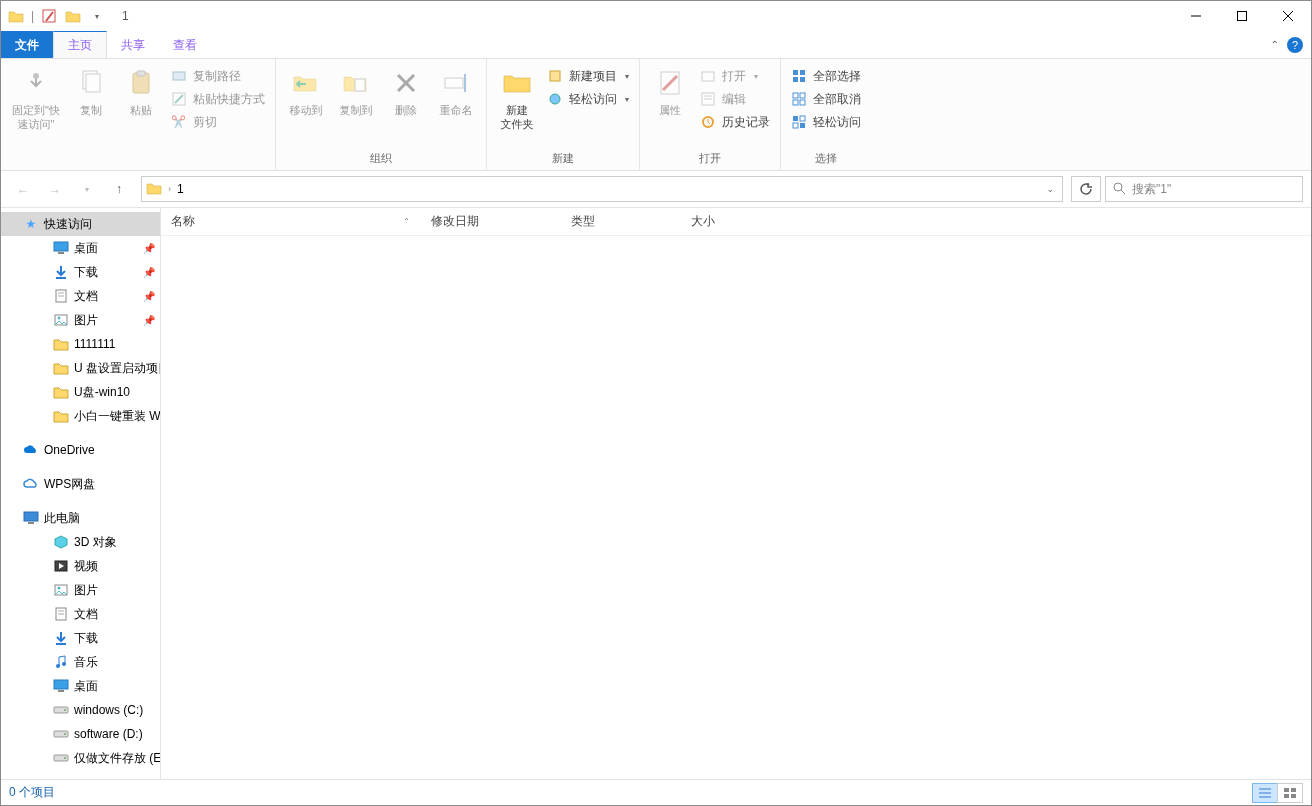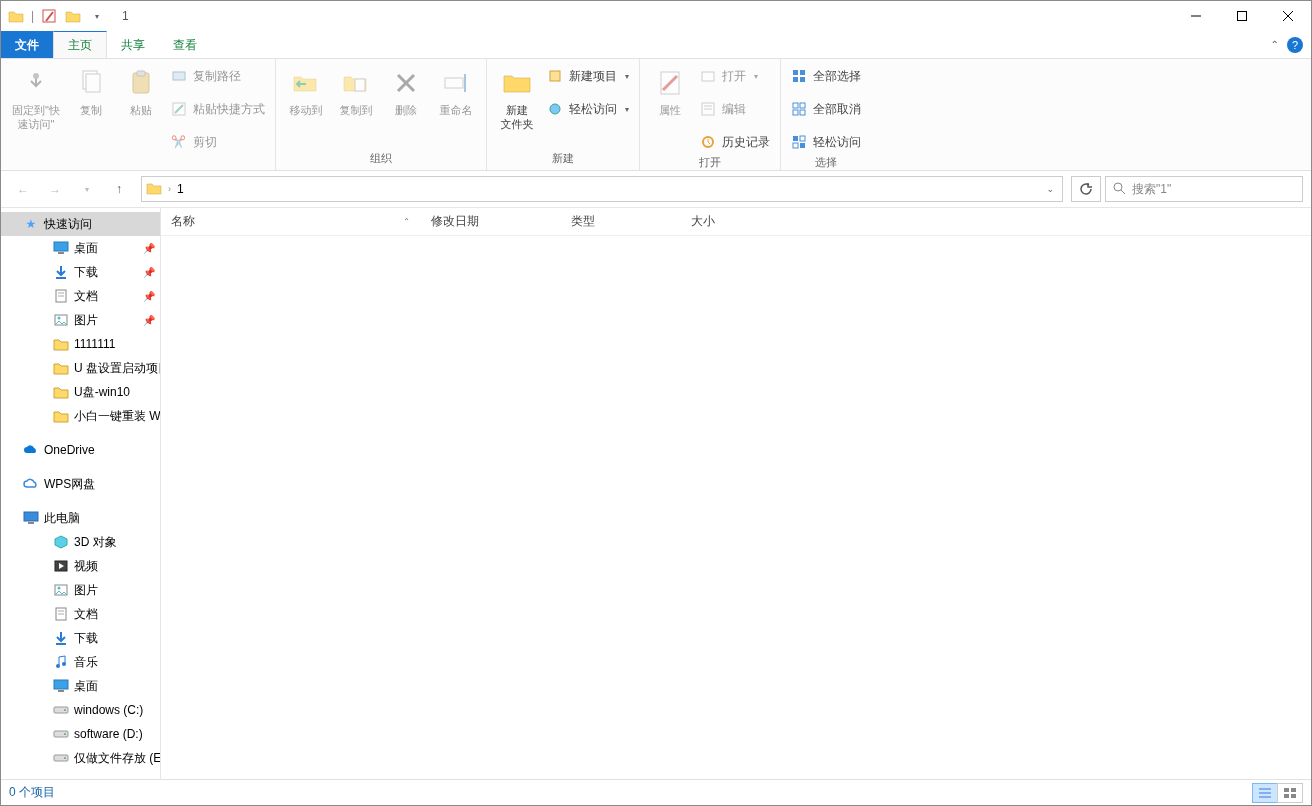--- a/index.html
+++ b/index.html
@@ -9,36 +9,36 @@
 .titlebar { height: 30px; background: #fff; display: flex; align-items: center; color: #000; }
 .titlebar .qat { display: flex; align-items: center; padding-left: 4px; gap: 2px; }
 .qat-item { width: 22px; height: 22px; display: flex; align-items: center; justify-content: center; }
 .qat-sep { height: 18px; width: 7px; display:flex; align-items:center; justify-content:center; color:#888;}
 .title-text { margin-left: 14px; color: #555; }
 .win-controls { margin-left: auto; display: flex; }
 .win-btn { width: 46px; height: 30px; display: flex; align-items: center; justify-content: center; color: #000; }
 
 
 .tabs-row { height: 28px; background: #fff; display: flex; align-items: stretch; border-bottom: 1px solid #e1e1e1; }
-.tab { padding: 0 14px; display: flex; align-items: center; color: #15803d; cursor: default; border-top:1px solid transparent; }
+.tab { padding: 0 14px; display: flex; align-items: center; color: #8b5cf6; cursor: default; border-top:1px solid transparent; }
 .tab.file { background: #1976d2; color: #fff; border-top-color:#1976d2;font-weight:bold; }
 .tab.active { border-top: 1px solid #1976d2; border-left:1px solid #e1e1e1; border-right:1px solid #e1e1e1; background:#f9f9f9; }
 .tabs-right { margin-left: auto; display: flex; align-items: center; padding-right: 8px; gap: 8px; }
 .help-circle { width: 16px; height: 16px; border-radius: 50%; background: #1976d2; color: #fff; display: flex; align-items: center; justify-content: center; font-size: 11px; }
 
 
 .ribbon { height: 112px; background: #fcfcfc; border-bottom: 1px solid #e1e1e1; display: flex; }
 .ribbon-group { display: flex; flex-direction: column; border-right: 1px solid #e5e5e5; padding: 2px 6px 0; }
 .ribbon-group-body { flex: 1; display: flex; align-items: flex-start; gap: 2px; }
 .ribbon-group-label { text-align: center; color: #666; font-size: 11px; padding: 2px 0 4px; }
 .rb-big { width: 48px; display: flex; flex-direction: column; align-items: center; justify-content: flex-start; padding-top: 6px; gap: 4px; text-align: center; color: #555; }
 .rb-big.wide { width: 58px; }
 .rb-big .icon-box { width: 32px; height: 32px; display:flex; align-items:center; justify-content:center; }
 .rb-big .lbl { font-size: 11px; line-height: 14px; color:#444; }
-.rb-col { display: flex; flex-direction: column; gap: 11px; padding-top: 4px; }
+.rb-col { display: flex; flex-direction: column; gap: 1px; padding-top: 4px; }
 .rb-small { height: 22px; display: flex; align-items: center; gap: 6px; padding: 0 4px; color: #444; font-size: 12px; white-space: nowrap; }
 .rb-small .si { width: 16px; height: 16px; display:flex; align-items:center; justify-content:center; }
 .dd-caret { font-size: 8px; color: #666; margin-left: 2px; }
 
 
 .navbar { height: 36px; display: flex; align-items: center; padding: 0 8px; gap: 4px; border-bottom: 0px solid #e1e1e1; }
 .nav-arrow { width: 28px; height: 28px; display:flex; align-items:center; justify-content:center; color:#bbb; }
 .nav-arrow.enabled { color:#555; }
 .addrbar { flex: 1; height: 26px; border: 1px solid #ccc; display: flex; align-items: center; padding: 0 4px; gap: 4px; margin: 0 4px; }
 .addrbar .folder-ico { width: 18px; height: 18px; }

